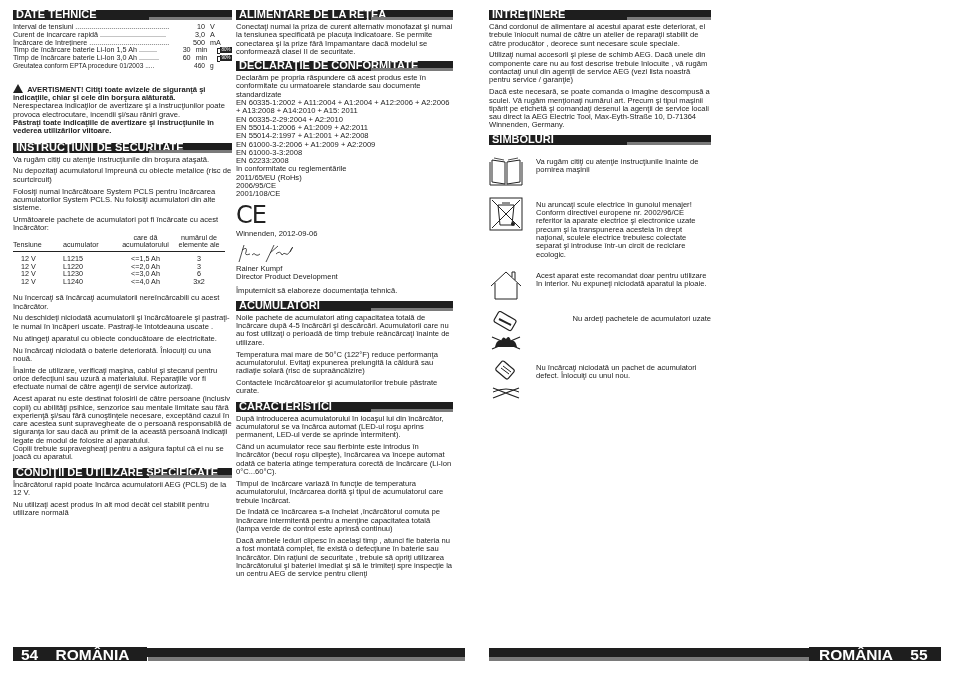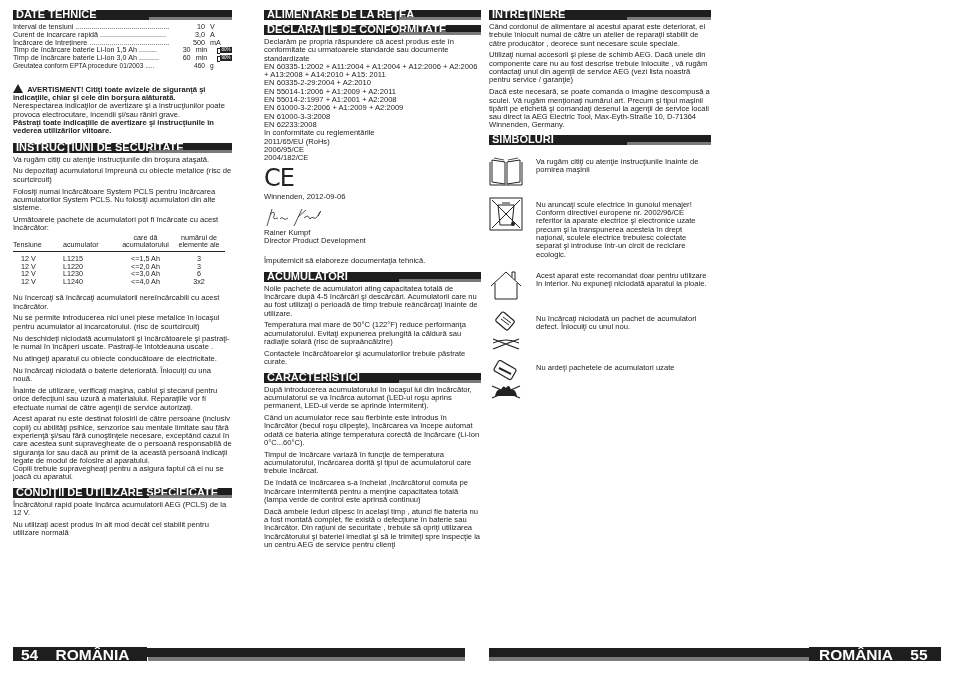--- a/index.html
+++ b/index.html
@@ -1,20 +1,20 @@
 <!DOCTYPE html>
 <html><head>
 <meta charset="utf-8">
 <style>
   html, body { margin:0; padding:0; background:#fff; }
   body { width:954px; height:677px; position:relative; overflow:hidden;
     font-family:"Liberation Sans", sans-serif; color:#222; }
   .col { position:absolute; top:10px; font-size:7.6px; line-height:8.3px; }
   .c1 { left:13px; width:219px; }
-  .c2 { left:264px; width:217px; }
+  .c2 { left:236px; width:217px; }
   .c3 { left:489px; width:222px; }
   .hdr { position:relative; height:10px; background:#1e1e1e; color:#fff; font-weight:bold;
     font-size:11px; line-height:9px; padding-left:3px; margin:0 0 3px 0; }
   .hdr::after { content:""; position:absolute; left:62%; right:0; bottom:0; height:3px; background:#7a7a7a; }
   p { margin:0 0 3.6px 0; }
   .spec-row { display:flex; white-space:nowrap; height:7.8px; font-size:7.2px; line-height:7.8px; }
   .spec-row .lbl { width:170px; overflow:hidden; }
   .spec-row .val { width:22px; text-align:right; }
   .spec-row .unit { width:22px; padding-left:5px; }
   .spec-row .bat { display:inline-block; margin-left:4px; width:13px; height:6px; background:#222; color:#fff;
@@ -24,21 +24,21 @@
   .warn { margin-top:13px; }
   .warn b { font-weight:bold; }
   .warn-ico { display:inline-block; width:0; height:0; border-left:5px solid transparent; border-right:5px solid transparent;
     border-bottom:9px solid #222; position:relative; top:1px; margin-right:2px; }
   table.bt { border-collapse:collapse; font-size:7.2px; line-height:7.6px; width:212px; margin:0 0 3px 0; }
   table.bt th { font-weight:normal; text-align:left; vertical-align:bottom; padding:0 0 2px 0; border-bottom:0.8px solid #222; }
   table.bt td { padding:0; }
   table.bt .cn { text-align:center; }
   .sig { height:22px; margin:4px 0 1px 0; }
   .ce { font-size:24px; line-height:24px; font-weight:normal; font-family:"DejaVu Sans", sans-serif; letter-spacing:-1px; margin:4px 0 3px 0; }
-  .sym { display:flex; margin-bottom:9px; }
+  .sym { display:flex; margin-bottom:9px;justify-content:space-between; }
   .sym .ic { width:34px; height:34px; flex:none; margin-right:13px; }
   .sym .tx { padding-top:4px; }
   .footer { position:absolute; top:648px; height:13px; }
   .footer .dark { position:absolute; top:0; height:9px; background:#1e1e1e; }
   .footer .gray { position:absolute; top:9px; height:4px; background:#7a7a7a; }
   .footer .title { position:absolute; top:-1px; height:14px; background:#1e1e1e; color:#fff; font-weight:bold;
     font-size:15.5px; line-height:15px; white-space:nowrap; }
 </style>
 </head>
 <body>
@@ -124,61 +124,61 @@
       <tr>
         <td style="padding-left:8px">12 V</td>
         <td>L1240</td>
         <td class="cn">&lt;=4,0 Ah</td>
         <td class="cn">3x2</td>
       </tr>
     </tbody>
   </table>
   <div style="height:6px"></div>
   <p>Nu încercaţi să încărcaţi acumulatorii  nereîncărcabili cu acest încărcător.</p>
-  <p>Nu se permite introducerea nici unei piese metalice în locaşul pentru acumulator al incarcatorului. (risc de scurtcircuit)</p>
   <p>Nu deschideţi niciodată acumulatorii şi încărcătoarele  şi pastraţi-le numai în încăperi uscate.  Pastraţi-le întotdeauna uscate .</p>
   <p>Nu atingeţi aparatul cu obiecte conducătoare de electricitate.</p>
   <p>Nu încărcaţi niciodată o baterie deteriorată.  Înlocuiţi cu una nouă.</p>
   <p>Înainte de utilizare, verificaţi maşina, cablul şi stecarul pentru orice defecţiuni sau  uzură  a materialului. Reparaţiile vor fi efectuate numai de către agenţii de service autorizaţi.</p>
   <p style="white-space:pre-line">Acest aparat nu este destinat folosirii de către persoane (inclusiv copii) cu abilităţi psihice, senzorice sau mentale limitate sau fără experienţă şi/sau fără cunoştinţele necesare, exceptând cazul în care acestea sunt supravegheate de o persoană responsabilă de siguranţa lor sau dacă au primit de la această persoană indicaţii legate de modul de folosire al aparatului.
 Copiii trebuie supravegheaţi pentru a asigura faptul că ei nu se joacă cu aparatul.</p>
 
   <div class="hdr" style="margin-top:6px">CONDIŢII DE UTILIZARE SPECIFICATE</div>
   <p>Încărcătorul rapid poate încărca acumulatorii AEG (PCLS) de la 12 V.</p>
   <p>Nu utilizaţi acest produs în alt mod decât cel stabilit pentru utilizare normală</p>
 </div>
 
 <div class="col c2">
   <div class="hdr">ALIMENTARE DE LA REŢEA</div>
+  <p>Conectaţi numai la priza de curent alternativ monofazat şi numai la  tensiunea specificată pe placuţa indicatoare. Se permite conectarea şi la prize fără împamantare dacă modelul se conformează clasei II de securitate.</p>
 
   <div class="hdr" style="margin-top:5px">DECLARAŢIE DE CONFORMITATE</div>
   <p style="margin:0">Declarăm pe propria răspundere că acest produs este în conformitate cu urmatoarele standarde sau documente standardizate</p>
   <div>
     <div>EN 60335-1:2002 + A11:2004 + A1:2004 + A12:2006 + A2:2006 + A13:2008 + A14:2010 + A15: 2011</div>
     <div>EN 60335-2-29:2004 + A2:2010</div>
     <div>EN 55014-1:2006 + A1:2009 + A2:2011</div>
     <div>EN 55014-2:1997 + A1:2001 + A2:2008</div>
     <div>EN 61000-3-2:2006 + A1:2009 + A2:2009</div>
     <div>EN 61000-3-3:2008</div>
     <div>EN 62233:2008</div>
     <div>în conformitate cu reglementările</div>
     <div>2011/65/EU (RoHs)</div>
     <div>2006/95/CE</div>
-    <div>2004/182/CE</div>
+    <div>2001/108/CE</div>
   </div>
   <div class="ce">CE</div>
   <div>Winnenden, 2012-09-06</div>
   <div class="sig">
     <svg width="70" height="22" viewBox="0 0 70 22">
       <path d="M3 20 L8 3 M6 8 Q12 4 10 10 Q8 14 14 12 M16 13 Q18 10 20 13 Q22 14 24 12" stroke="#222" stroke-width="0.8" fill="none"></path>
       <path d="M30 20 L38 3 M34 11 L42 4 M40 12 Q44 8 46 13 Q48 10 50 12 Q52 14 56 6 Q58 3 54 10" stroke="#222" stroke-width="0.8" fill="none"></path>
     </svg>
   </div>
   <div>Rainer Kumpf</div>
-  <div style="margin-bottom:12px">Director Product Development</div>
+  <div style="margin-bottom:5px">Director Product Development</div>
   <p>Împuternicit să elaboreze documentaţia tehnică.</p>
 
   <div class="hdr" style="margin-top:6px">ACUMULATORI</div>
   <p>Noile pachete de acumulatori ating capacitatea totală de încărcare după 4-5 încărcări şi descărcări. Acumulatorii care nu au fost utilizaţi o perioadă de timp trebuie reâncărcaţi înainte de utilizare.</p>
   <p>Temperatura mai mare de 50°C (122°F) reduce performanţa acumulatorului. Evitaţi expunerea prelungită la căldură sau radiaţie solară (risc de supraâncălzire)</p>
   <p>Contactele încărcătoarelor şi acumulatorilor trebuie păstrate curate.</p>
 
   <div class="hdr" style="margin-top:6px">CARACTERISTICI</div>
   <p>După introducerea acumulatorului în locaşul lui din încărcător, acumulatorul se va încărca automat (LED-ul roşu aprins permanent, LED-ul verde se aprinde intermitent).</p>
   <p>Când un acumulator rece sau fierbinte este introdus în încărcător (becul roşu clipeşte), încărcarea va începe automat odată ce bateria atinge temperatura corectă de încărcare (Li-Ion 0°C...60°C).</p>
@@ -217,36 +217,36 @@
 
   <div class="sym">
     <svg class="ic" viewBox="0 0 34 34">
       <path d="M2 18 L17 4 L32 18 M6 15 L6 31 L28 31 L28 15 M23 9 L23 4 L26 4 L26 12" fill="none" stroke="#222" stroke-width="1"></path>
     </svg>
     <div class="tx">Acest aparat este recomandat doar pentru utilizare în interior. Nu expuneţi niciodată aparatul la ploaie.</div>
   </div>
 
   <div class="sym">
     <svg class="ic" style="height:40px" viewBox="0 0 34 40">
+      <rect x="6" y="4" width="20" height="12" rx="2" transform="rotate(30 16 10)" fill="none" stroke="#222" stroke-width="1.2"></rect>
+      <path d="M10 8 L22 14" stroke="#222" stroke-width="2"></path>
+      <path d="M6 36 Q8 28 12 30 Q14 24 17 28 Q20 23 22 30 Q26 28 28 36 Z" fill="#222"></path>
+      <path d="M3 26 L31 38 M31 26 L3 38" stroke="#222" stroke-width="1.2"></path>
+    </svg>
+    <div class="tx">Nu ardeţi pachetele de acumulatori  uzate</div>
+  </div>
+
+  <div class="sym">
+    <svg class="ic" style="height:40px" viewBox="0 0 34 40">
       <rect x="8" y="4" width="16" height="12" rx="2" transform="rotate(40 16 10)" fill="none" stroke="#222" stroke-width="1.2"></rect>
       <path d="M12 8 L20 14 M14 6 L22 12" stroke="#222" stroke-width="1"></path>
       <path d="M4 28 L30 38 M30 28 L4 38" stroke="#222" stroke-width="1.2"></path>
       <path d="M4 32 Q17 26 30 32" fill="none" stroke="#222" stroke-width="1"></path>
     </svg>
     <div class="tx">Nu încărcaţi niciodată un pachet de  acumulatori defect.  Înlocuiţi cu unul nou.</div>
-  </div>
-
-  <div class="sym">
-    <svg class="ic" style="height:40px" viewBox="0 0 34 40">
-      <rect x="6" y="4" width="20" height="12" rx="2" transform="rotate(30 16 10)" fill="none" stroke="#222" stroke-width="1.2"></rect>
-      <path d="M10 8 L22 14" stroke="#222" stroke-width="2"></path>
-      <path d="M6 36 Q8 28 12 30 Q14 24 17 28 Q20 23 22 30 Q26 28 28 36 Z" fill="#222"></path>
-      <path d="M3 26 L31 38 M31 26 L3 38" stroke="#222" stroke-width="1.2"></path>
-    </svg>
-    <div class="tx">Nu ardeţi pachetele de acumulatori  uzate</div>
   </div>
 </div>
 
 <div class="footer" style="left:13px;width:452px">
   <div class="dark" style="left:0;width:452px"></div>
   <div class="gray" style="left:135px;width:317px"></div>
   <div class="title" style="left:0;width:134px;padding-left:8px;box-sizing:border-box">
     <span>54</span>&nbsp;&nbsp;&nbsp;&nbsp;<span>ROMÂNIA</span>
   </div>
 </div>

